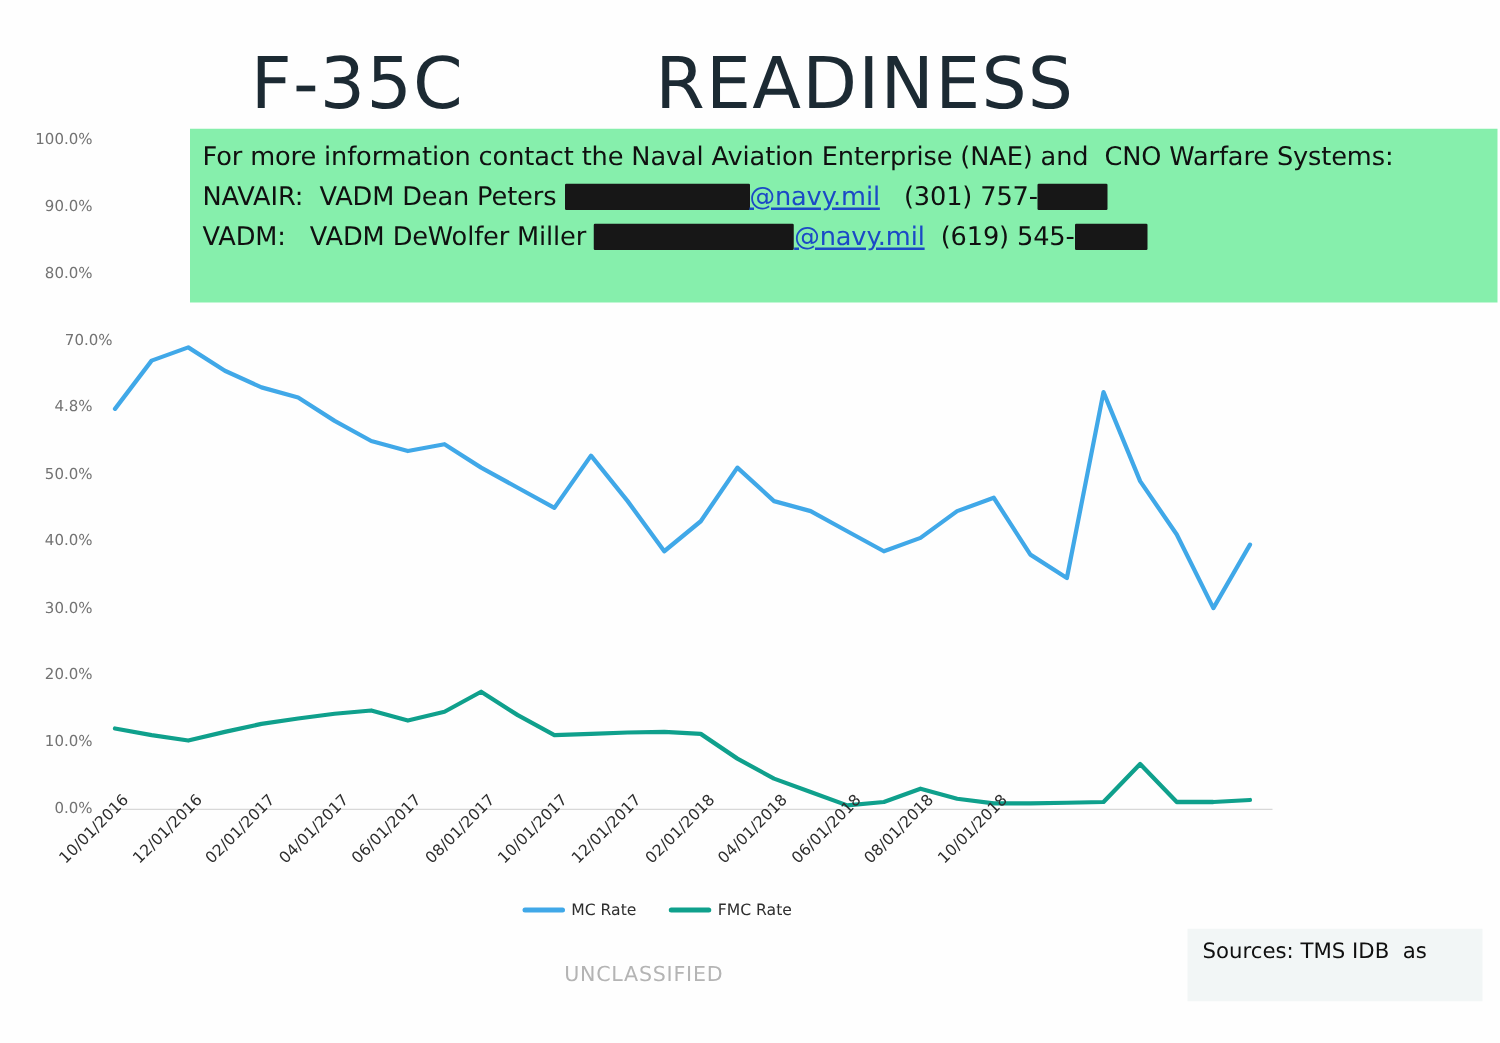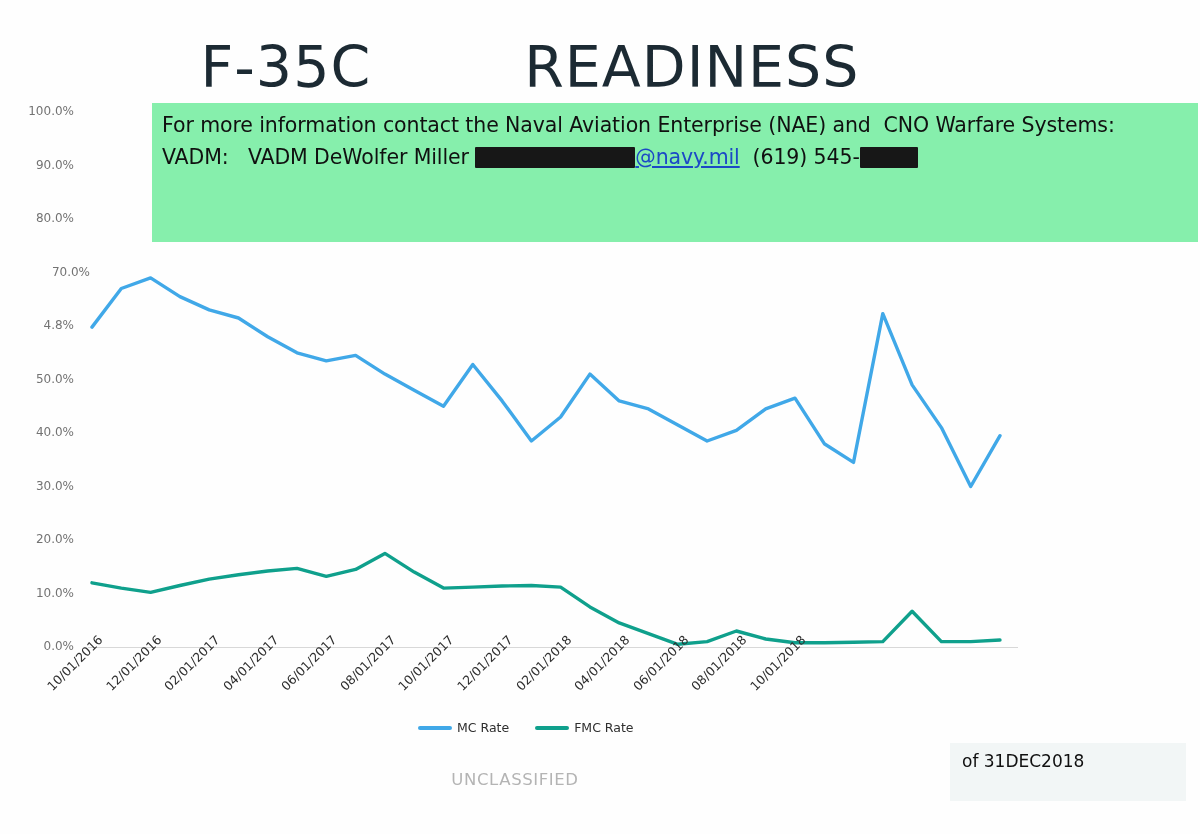--- a/index.html
+++ b/index.html
@@ -163,20 +163,21 @@
 </head>
 <body>
 
 <div id="slide">
 
   <div id="title">F-35C        READINESS</div>
 
   <div id="info-box">
     <span class="info-line">For more information contact the Naval Aviation Enterprise (NAE) and  CNO Warfare Systems:</span>
 
+    <span class="info-line"><span>NAVAIR:</span><span>  </span><span>VADM Dean Peters</span><span> </span><span class="redact" style="width:148px"></span><span class="mailto">@navy.mil</span><span>   </span><span>(301) 757-</span><span class="redact" style="width:56px"></span></span>
 
     <span class="info-line"><span>VADM:</span><span>   </span><span>VADM DeWolfer Miller</span><span> </span><span class="redact" style="width:160px"></span><span class="mailto">@navy.mil</span><span>  </span><span>(619) 545-</span><span class="redact" style="width:58px"></span></span>
 
   </div>
 
   <div id="chart">
     <div id="yticks">
         <div class="ytick" style="left: 12px; top: 104px;">100.0%</div>
         <div class="ytick" style="left: 12px; top: 157.5px;">90.0%</div>
         <div class="ytick" style="left: 12px; top: 211px;">80.0%</div>
@@ -218,16 +219,16 @@
     </div>
     <div class="legend-item">
       <span class="legend-swatch" style="background: rgb(15, 160, 140);"></span>
       <span class="legend-label">FMC Rate</span>
     </div>
   </div>
 
   <div id="unclassified">UNCLASSIFIED</div>
 
   <div id="sources-box">
-    <span class="sources-line">of 31DEC2018</span>
+    <span class="sources-line">Sources: TMS IDB  as</span>
   </div>
 
 </div>
 
 </body></html>

